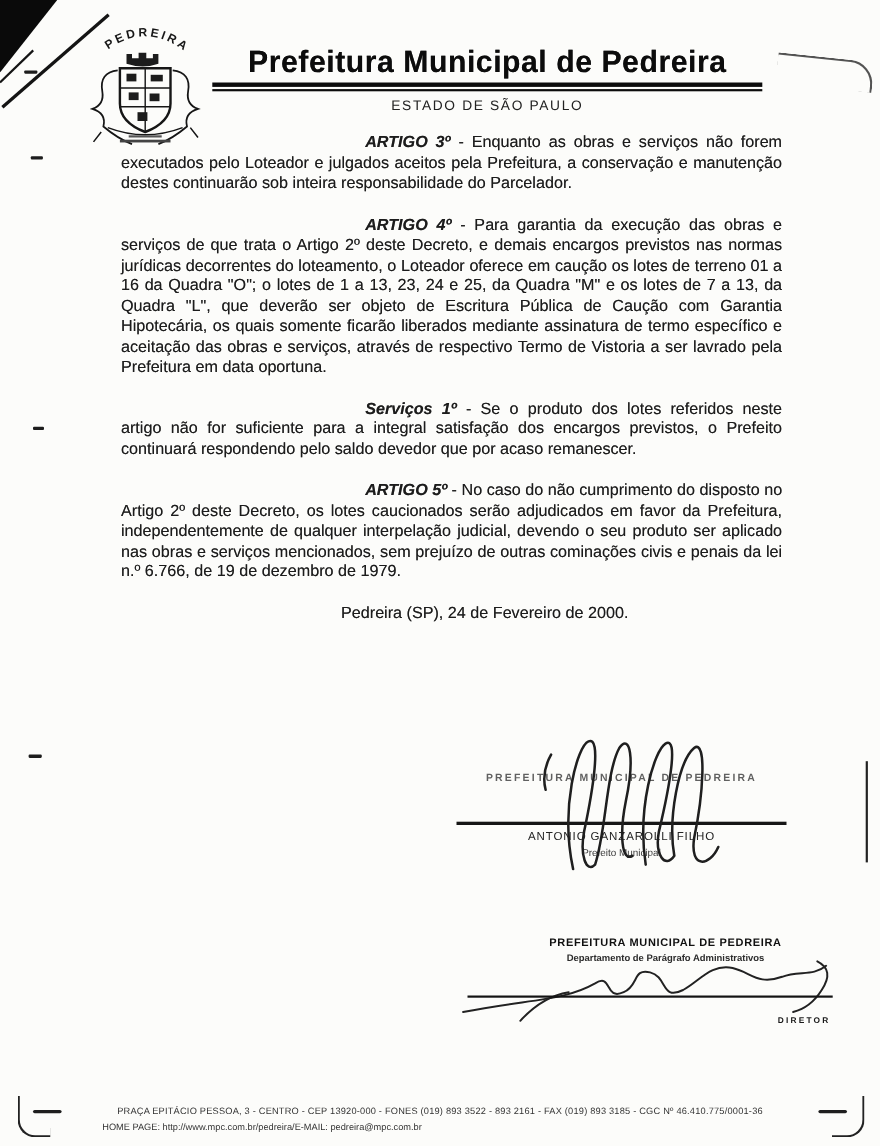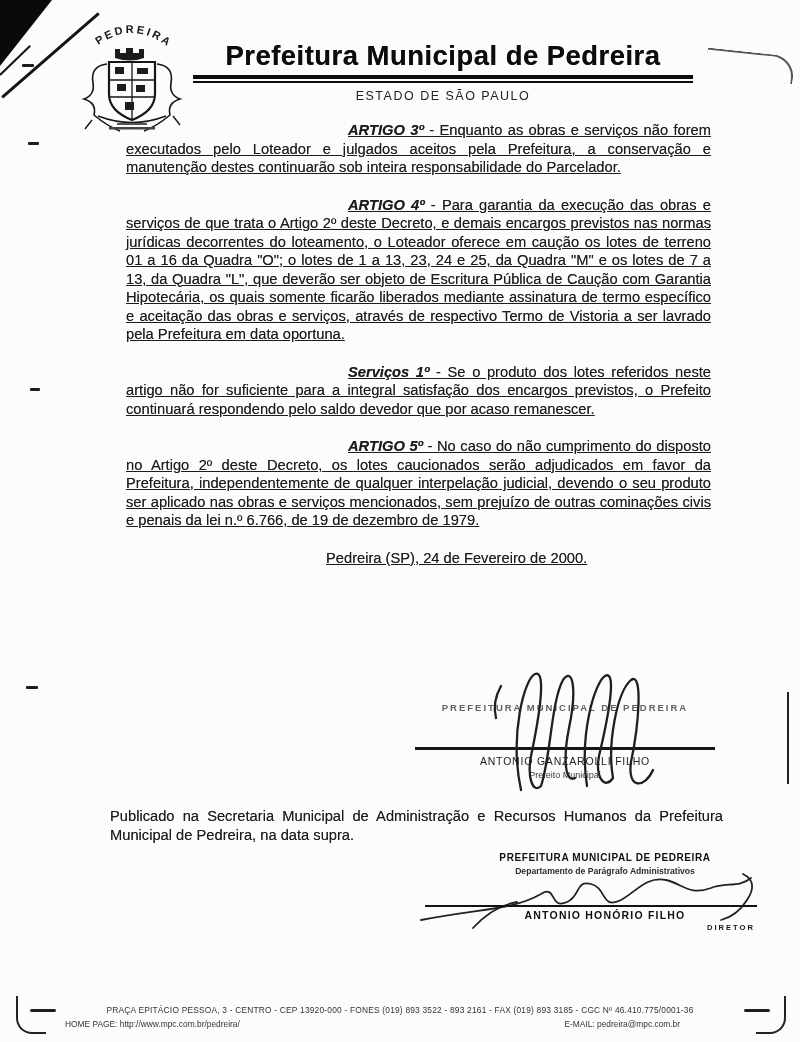--- a/index.html
+++ b/index.html
@@ -23,22 +23,22 @@
   .crest{position:absolute;left:72px;top:12px;width:120px;height:122px;}
   .header-block{position:absolute;left:193px;top:40px;width:500px;text-align:center;}
   .page-title{margin:0;font-size:28px;font-weight:bold;letter-spacing:.5px;
     transform:scaleX(.98);white-space:nowrap;color:#0c0c0c;
     text-shadow:0 0 .6px rgba(0,0,0,.7);}
   .rule-thick{height:4px;background:#0c0c0c;margin-top:3px;}
   .rule-thin{height:2px;background:#0c0c0c;margin-top:2px;}
   .subtitle{margin-top:6px;font-size:12.5px;letter-spacing:1.5px;color:#222;}
   
   .body{position:absolute;left:110px;top:121px;width:601px;}
-  .body p{margin:0 0 19px 16px;font-size:14.7px;line-height:18.5px;text-align:justify;
-    text-shadow:0 0 .4px rgba(0,0,0,.55);text-decoration:underline;}
+  .body p{margin:0 0 19px 0;font-size:14.7px;line-height:18.5px;text-align:justify;
+    text-shadow:0 0 .4px rgba(0,0,0,.55);}
   .body p.article{text-indent:222px;}
   .plabel{font-weight:bold;font-style:italic;}
   .dateline{text-indent:200px !important;text-align:left !important;}
   
   .sig1{position:absolute;left:415px;top:702px;width:300px;text-align:center;}
   .sig1-stamp{font-size:9.5px;font-weight:bold;letter-spacing:2px;color:#3a3a3a;
     opacity:.8;white-space:nowrap;filter:blur(.3px);}
   .sig1-line{height:2.5px;background:#161616;margin-top:34px;}
   .sig1-name{margin-top:5px;font-size:10.5px;letter-spacing:.8px;color:#232323;}
   .sig1-role{margin-top:3px;font-size:9px;color:#3b3b3b;}
@@ -51,21 +51,21 @@
   .sig2 > div{position:absolute;width:100%;}
   .sig2-stamp1{top:0;font-size:10px;font-weight:bold;letter-spacing:.6px;color:#101010;white-space:nowrap;}
   .sig2-stamp2{top:14px;font-size:8.6px;font-weight:bold;color:#2c2c2c;white-space:nowrap;filter:blur(.25px);}
   .sig2-rule{top:53px;left:-30px !important;width:332px !important;height:2px;background:#131313;}
   .sig2-name{top:57px;font-size:10.5px;font-weight:bold;letter-spacing:1.2px;color:#101010;white-space:nowrap;}
   .sig2-role{top:71px;font-size:7.6px;font-weight:bold;letter-spacing:2px;color:#181818;text-align:right;}
   .sig2-svg{position:absolute;left:-42px;top:12px;pointer-events:none;}
   
   .footer{position:absolute;left:0;bottom:13px;width:100%;}
   .footer-line1{text-align:center;font-size:8.4px;color:#333;letter-spacing:.2px;white-space:nowrap;}
-  .footer-line2{display:flex;justify-content:space-between;padding:4px 120px 0 65px;
+  .footer-line2{display:flex;padding:4px 120px 0 93px;
     font-size:8.4px;color:#333;}
   .f-dash{position:absolute;top:4px;width:26px;height:3px;background:#1e1e1e;border-radius:2px;}
   .f-dash-l{left:30px;} .f-dash-r{right:30px;}
   .br-corner{position:absolute;width:28px;height:36px;}
   .br-left{left:16px;bottom:8px;border-left:2.5px solid #222;border-bottom:2.5px solid #222;
     border-bottom-left-radius:16px;}
   .br-right{right:14px;bottom:8px;border-right:2.5px solid #222;border-bottom:2.5px solid #222;
     border-bottom-right-radius:16px;}
 </style>
 </head>
@@ -141,34 +141,32 @@
         <path d="M14,24 q-9,16 -5,32"></path>
         <path d="M34,128 C22,72 38,16 48,12 C60,7 52,56 44,94 C40,116 46,132 54,124 C64,94 64,40 76,18 C86,4 90,28 82,66 C76,96 78,122 88,116"></path>
         <path d="M100,124 C92,72 108,20 118,14 C130,7 122,52 112,94 C108,116 118,128 126,116 C120,82 130,30 144,18 C156,9 152,62 144,100 C140,128 158,126 166,108"></path>
       </g>
     </svg>
     <div class="sig1-line"></div>
     <div class="sig1-name">ANTONIO GANZAROLLI FILHO</div>
     <div class="sig1-role">Prefeito Municipal</div>
   </div>
 
-  <p class="pub">Publicado na Secretaria Municipal de Administração e Recursos Humanos da Prefeitura Municipal de Pedreira, na data supra.</p>
 
   <div class="sig2">
     <div class="sig2-stamp1">PREFEITURA MUNICIPAL DE PEDREIRA</div>
     <div class="sig2-stamp2">Departamento de Parágrafo Administrativos</div>
     <svg class="sig2-svg" width="360" height="70" viewBox="0 0 360 70">
       <g fill="none" stroke="#222" stroke-width="1.8" stroke-linecap="round">
         <path d="M8,56 C70,44 100,46 128,30 C144,20 136,46 154,38 C168,32 162,16 178,20 C194,24 188,46 208,36 C223,28 233,12 253,16 C270,20 276,32 298,24 C313,18 326,24 338,14"></path>
         <path d="M330,10 q16,8 4,26 q-10,16 -26,20"></path>
         <path d="M60,64 q20,-22 44,-26"></path>
       </g>
     </svg>
     <div class="sig2-rule"></div>
-    <div class="sig2-name">ANTONIO HONÓRIO FILHO</div>
     <div class="sig2-role">DIRETOR</div>
   </div>
 
   <div class="br-corner br-left"></div>
   <div class="br-corner br-right"></div>
   <div class="footer">
     <div class="f-dash f-dash-l"></div>
     <div class="f-dash f-dash-r"></div>
     <div class="footer-line1">PRAÇA EPITÁCIO PESSOA, 3 - CENTRO - CEP 13920-000 - FONES (019) 893 3522 - 893 2161 - FAX (019) 893 3185 - CGC Nº 46.410.775/0001-36</div>
     <div class="footer-line2">

